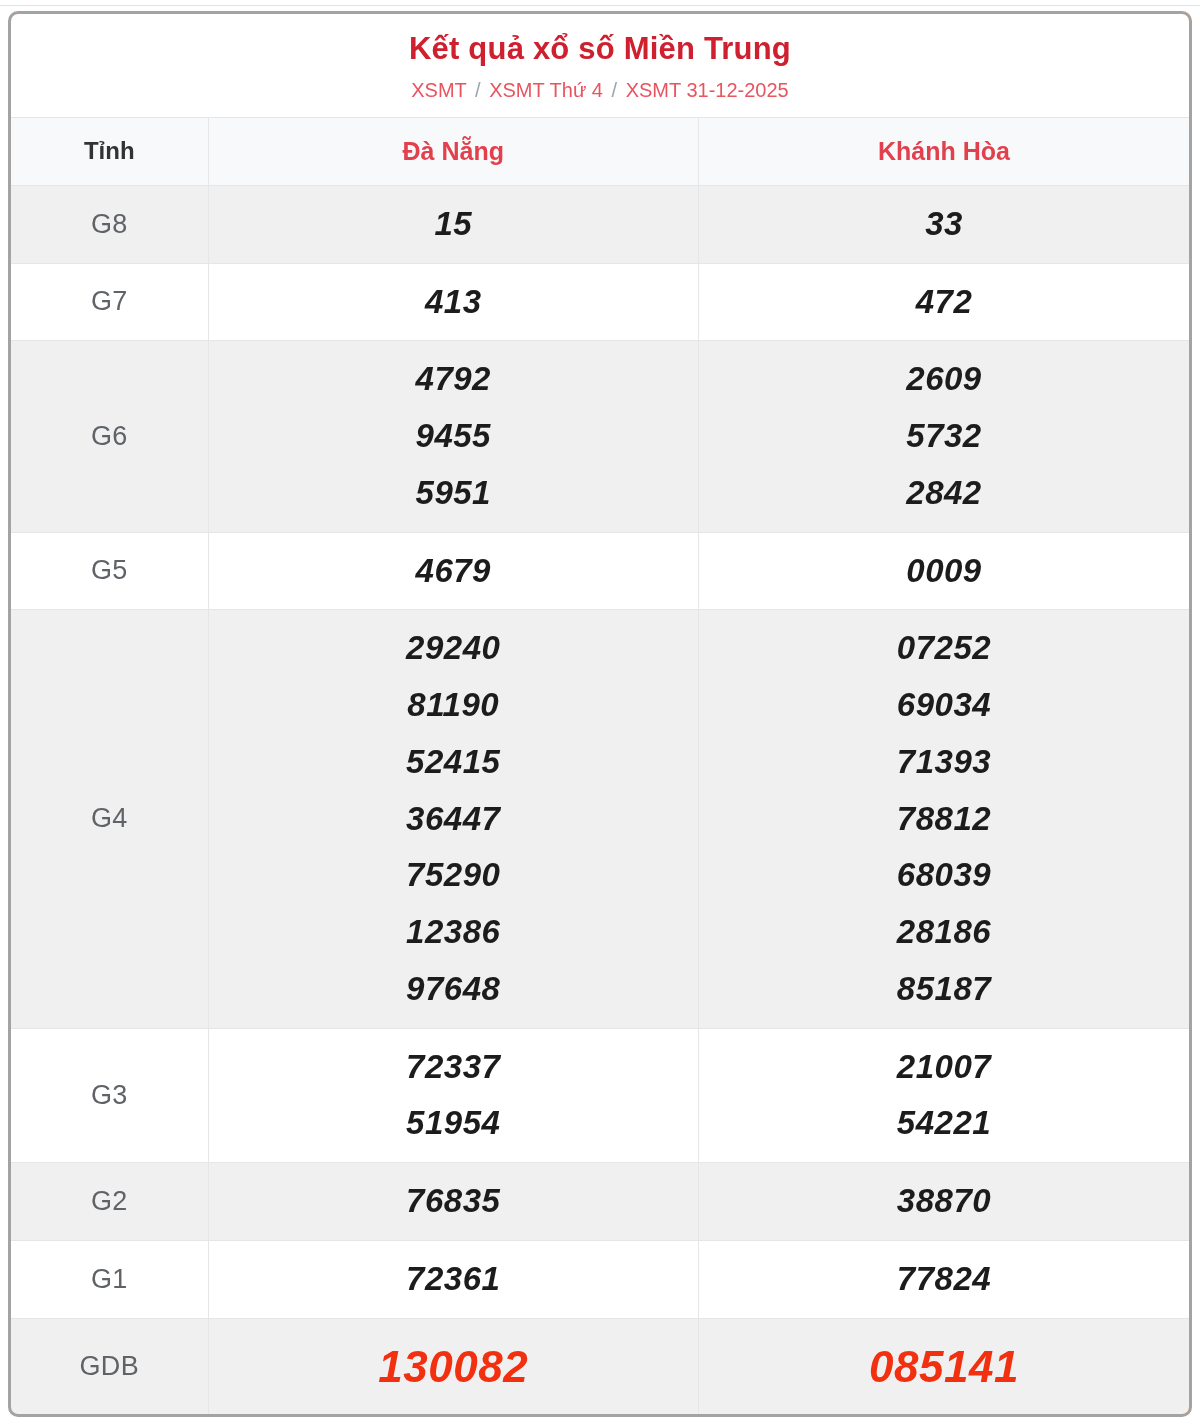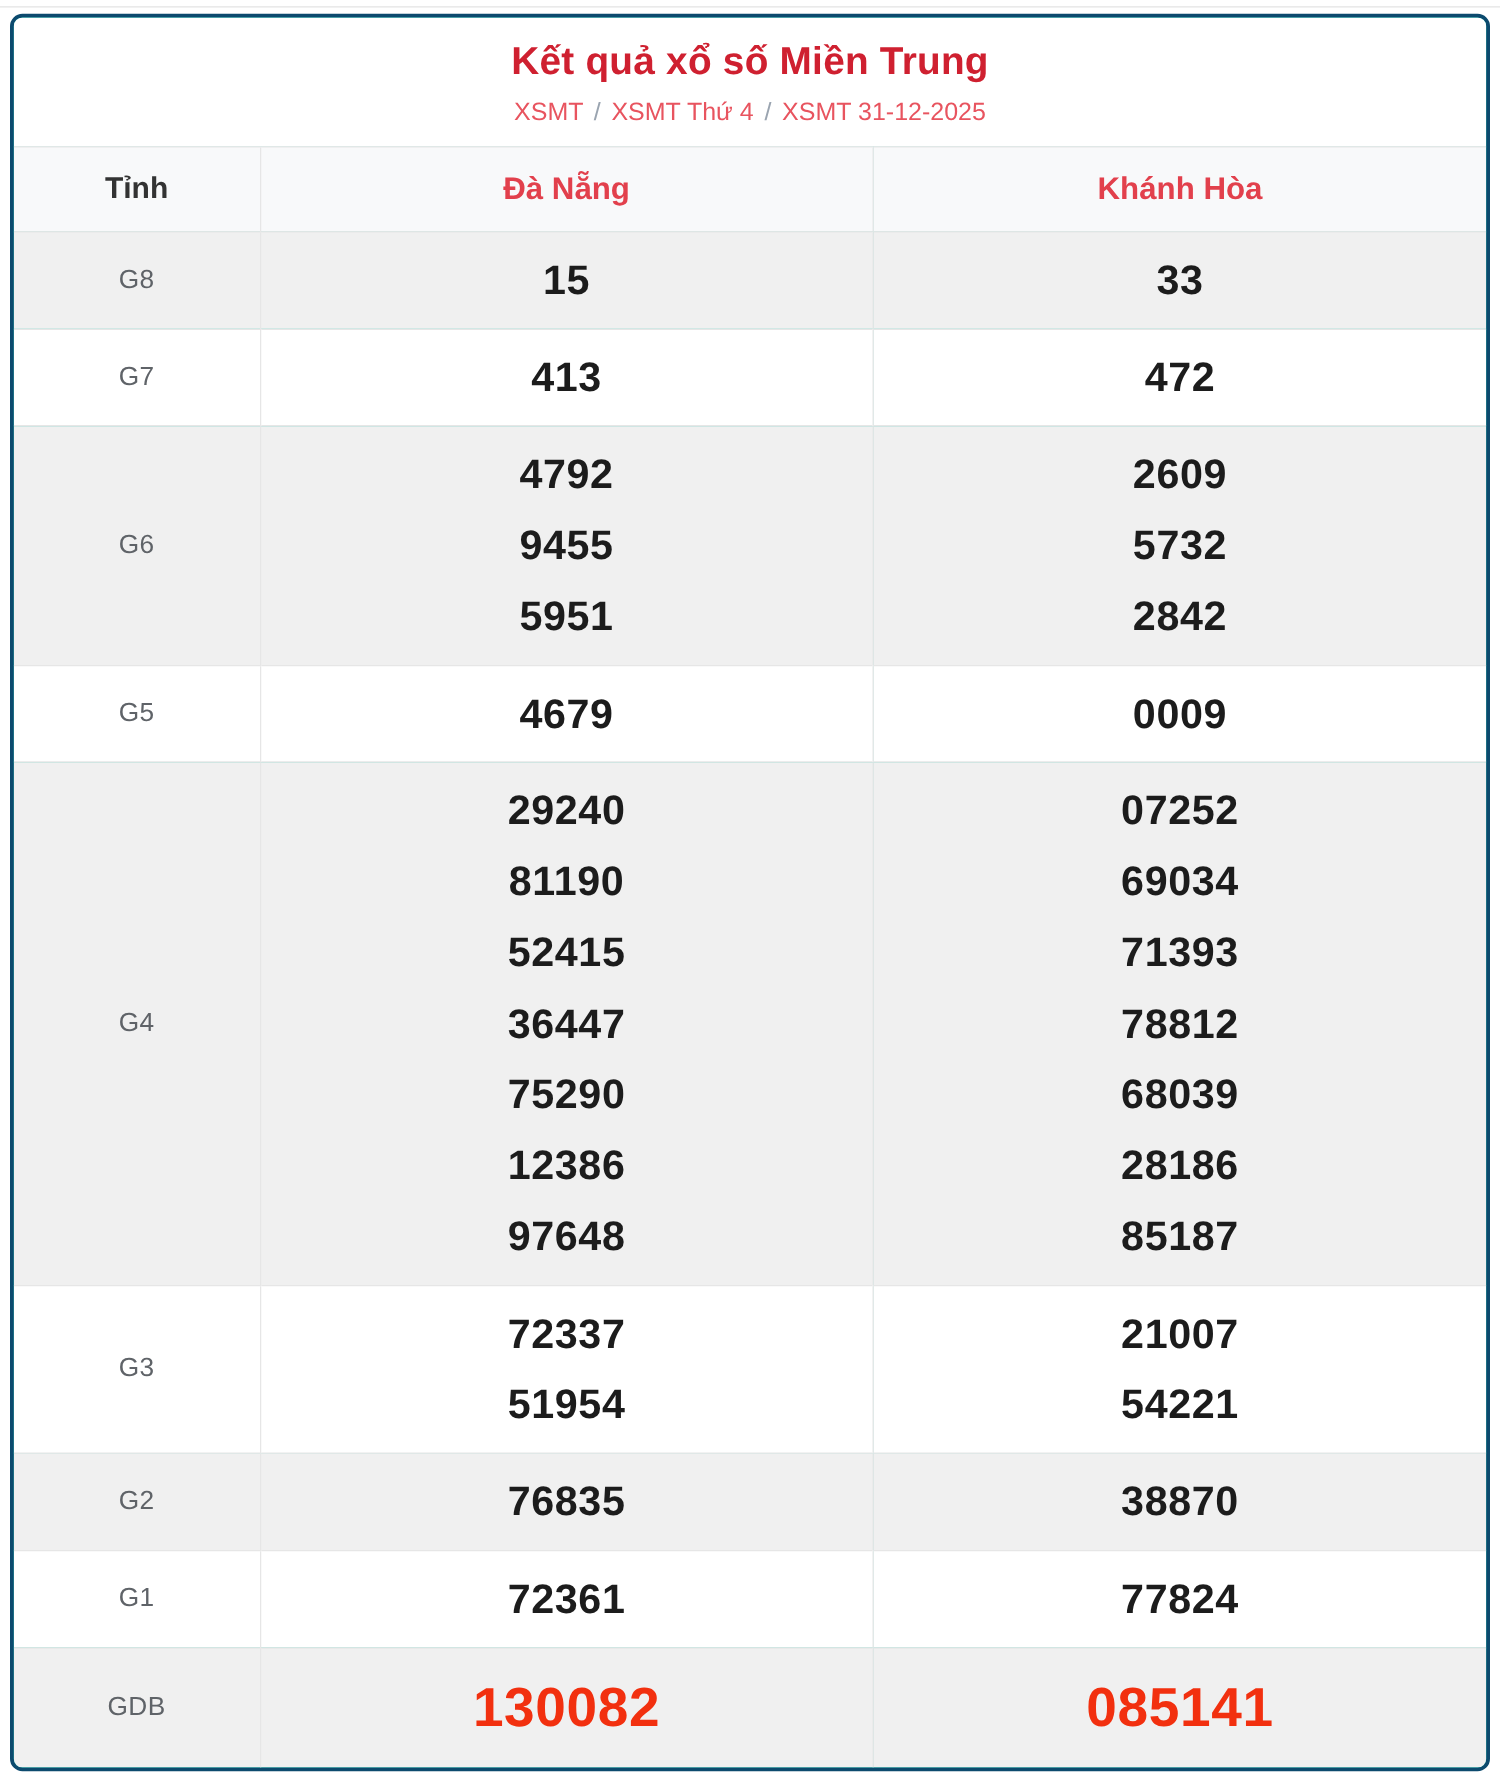--- a/index.html
+++ b/index.html
@@ -20,23 +20,23 @@
     width: 1200px;
     background: #ffffff;
     border-bottom: 1px solid #e3e3e3;
   }
 
   .result-card {
     position: relative;
     width: 1184px;
     margin: 5px auto 0 auto;
     height: 1406px;
-    border: 3px solid #0c4a6e;
+    border: 3px solid #a3a3a3;
     border-radius: 10px;
-    background: #14b8a6;
+    background: #f97316;
     overflow: hidden;
   }
 
   
   .card-header {
     padding: 16px 10px 14px 10px;
     text-align: center;
     background: #ffffff;
   }
   .card-title {
@@ -93,35 +93,36 @@
   .th-province {
     font-size: 25px;
     font-weight: bold;
     color: #e2404c;
   }
 
   tbody tr.row-alt td { background: #f0f0f0; }
   tbody tr.row-plain td { background: #ffffff; }
 
   td.prize-label {
-    font-size: 21px;
+    font-size: 27px;
     font-weight: normal;
     color: #5f6368;
     letter-spacing: 0.3px;
   }
 
   td.prize-values {
     padding: 10px 6px;
   }
   .num-stack {
     display: flex;
     flex-direction: column;
     align-items: center;
     justify-content: flex-end;
     gap: 0px;
+    font-style: italic;
   }
   .num {
     font-size: 33px;
     font-weight: bold;
     color: #1c1c1c;
     line-height: 1.72;
     letter-spacing: 0.5px;
   }
   
   tr.row-gdb .num {

